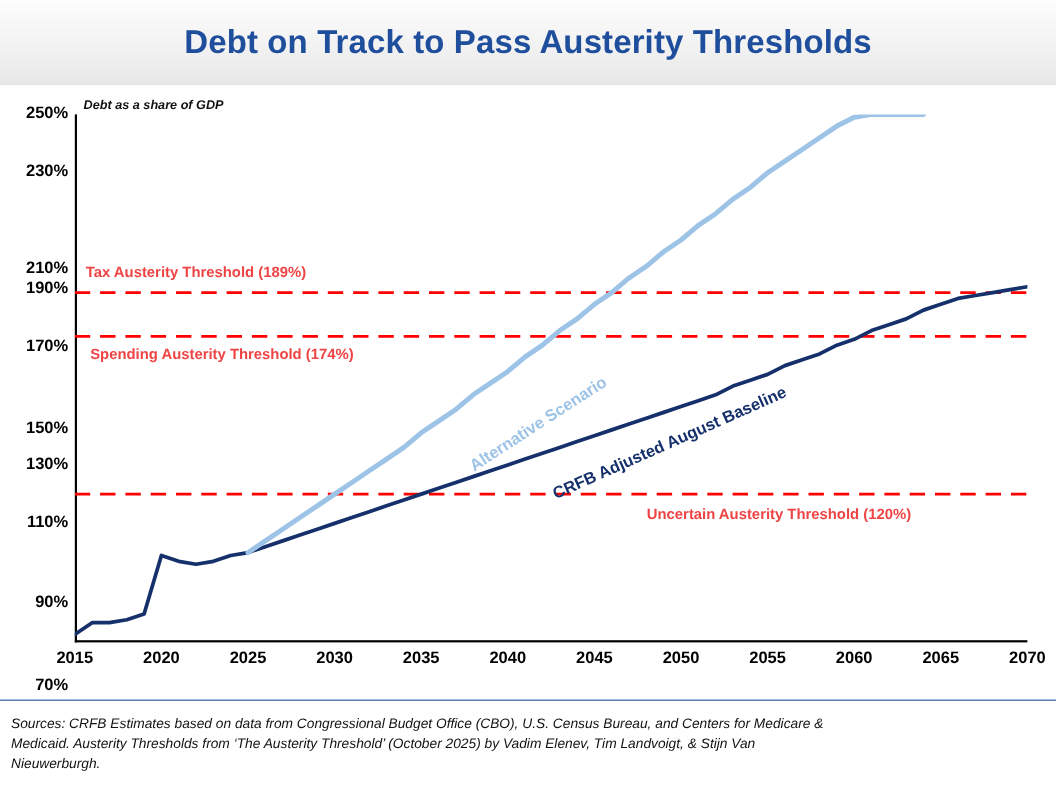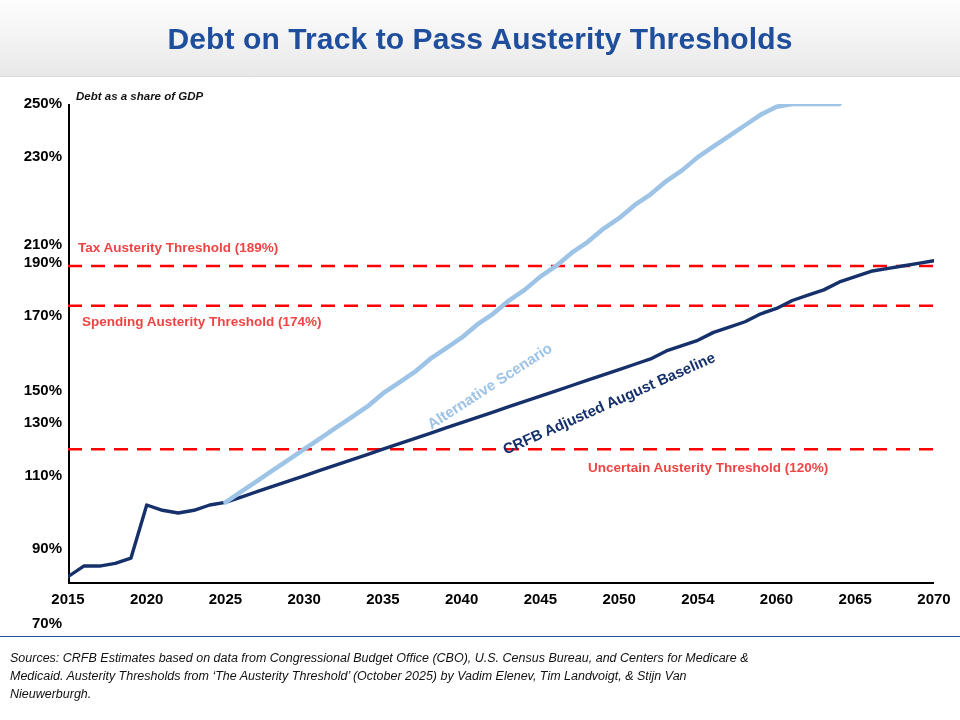--- a/index.html
+++ b/index.html
@@ -101,21 +101,21 @@
 
   <div id="xlabels">
       <div class="xlabel" style="left: 33px;">2015</div>
       <div class="xlabel" style="left: 111.727px;">2020</div>
       <div class="xlabel" style="left: 190.455px;">2025</div>
       <div class="xlabel" style="left: 269.182px;">2030</div>
       <div class="xlabel" style="left: 347.909px;">2035</div>
       <div class="xlabel" style="left: 426.636px;">2040</div>
       <div class="xlabel" style="left: 505.364px;">2045</div>
       <div class="xlabel" style="left: 584.091px;">2050</div>
-      <div class="xlabel" style="left: 662.818px;">2054</div>
+      <div class="xlabel" style="left: 662.818px;">2055</div>
       <div class="xlabel" style="left: 741.545px;">2060</div>
       <div class="xlabel" style="left: 820.273px;">2065</div>
       <div class="xlabel" style="left: 899px;">2070</div>
     </div>
 
   <svg class="plot" id="chart-svg" width="866" height="478" viewBox="0 0 866 478" preserveAspectRatio="none">
       <line x1="0" x2="866" y1="161.98888888888888" y2="161.98888888888888" stroke="#FF0000" stroke-width="2.6" stroke-dasharray="14 9"></line>
       <line x1="0" x2="866" y1="201.82222222222225" y2="201.82222222222225" stroke="#FF0000" stroke-width="2.6" stroke-dasharray="14 9"></line>
       <line x1="0" x2="866" y1="345.22222222222223" y2="345.22222222222223" stroke="#FF0000" stroke-width="2.6" stroke-dasharray="14 9"></line>
       <path d="M0.00 472.69 L15.75 462.07 L31.49 462.07 L47.24 459.41 L62.98 454.10 L78.73 400.99 L94.47 406.30 L110.22 408.96 L125.96 406.30 L141.71 400.99 L157.45 398.33 L173.20 393.02 L188.95 387.71 L204.69 382.40 L220.44 377.09 L236.18 371.78 L251.93 366.47 L267.67 361.16 L283.42 355.84 L299.16 350.53 L314.91 345.22 L330.65 339.91 L346.40 334.60 L362.15 329.29 L377.89 323.98 L393.64 318.67 L409.38 313.36 L425.13 308.04 L440.87 302.73 L456.62 297.42 L472.36 292.11 L488.11 286.80 L503.85 281.49 L519.60 276.18 L535.35 270.87 L551.09 265.56 L566.84 260.24 L582.58 254.93 L598.33 246.97 L614.07 241.66 L629.82 236.34 L645.56 228.38 L661.31 223.07 L677.05 217.76 L692.80 209.79 L708.55 204.48 L724.29 196.51 L740.04 191.20 L755.78 185.89 L771.53 177.92 L787.27 172.61 L803.02 167.30 L818.76 164.64 L834.51 161.99 L850.25 159.33 L866.00 156.68" fill="none" stroke="#15306B" stroke-width="3.4" stroke-linejoin="round" stroke-linecap="round"></path>

